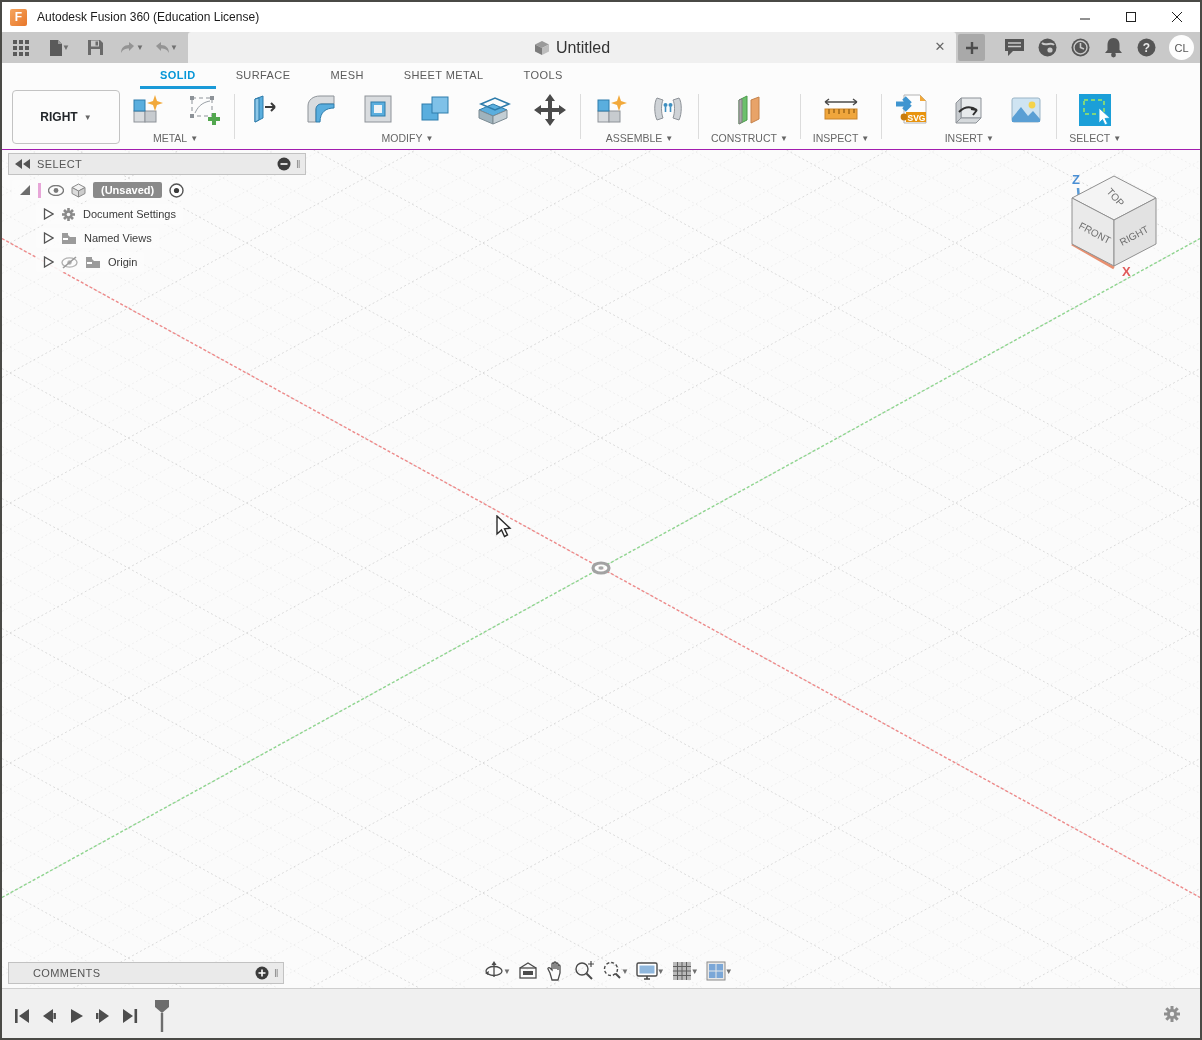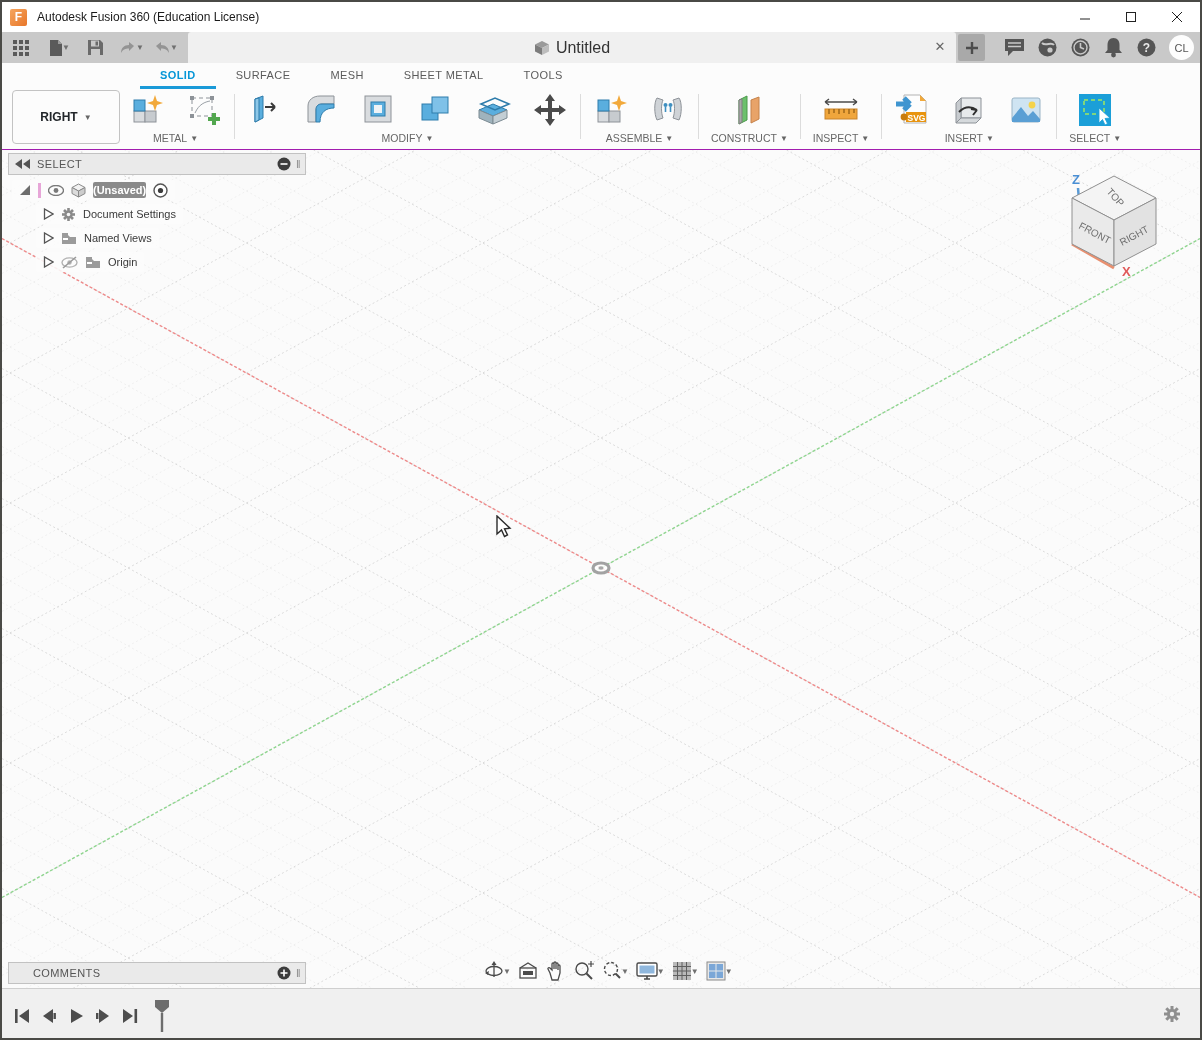--- a/index.html
+++ b/index.html
@@ -38,25 +38,25 @@
   .caret{font-size:8px;color:#666;}
   .tsep{width:1px;background:#dcdcdc;margin:5px 3px 8px 3px;}
   .ticon{display:block;}
   
   #canvas{position:absolute;top:148px;left:0;width:1198px;height:840px;background:#fbfbfb;overflow:hidden;}
   #grid-svg{position:absolute;top:0;left:0;}
   
   .panelbar{position:absolute;height:22px;background:#eaeaea;border:1px solid #c2c2c2;display:flex;align-items:center;
             font-size:11px;letter-spacing:.4px;color:#555;box-sizing:border-box;}
   #browser-bar{left:6px;top:3px;width:298px;}
-  #comments-bar{left:6px;top:812px;width:298px;}
+  #comments-bar{left:6px;top:812px;width:276px;}
   .panel-right{margin-left:auto;display:flex;align-items:center;gap:5px;margin-right:4px;}
   .grip{color:#888;font-size:11px;}
   .brow{position:absolute;display:flex;align-items:center;height:20px;background:rgba(252,252,252,.88);padding:0 7px;border-radius:2px;font-size:11px;color:#3a3a3a;gap:7px;}
-  .unsaved-tag{background:#8a8a8a;color:#fff;font-weight:bold;padding:2px 0;border-radius:2px;font-size:11px;}
+  .unsaved-tag{background:#8a8a8a;color:#fff;font-weight:bold;padding:2px 8px;border-radius:2px;font-size:11px;}
   .pinkbar{width:3px;height:15px;background:#e7a6d8;}
   
   #viewcube{position:absolute;right:8px;top:12px;}
   
   #navbar{position:absolute;left:481px;top:810px;display:flex;align-items:center;gap:6px;}
   .navitem{display:flex;align-items:center;}
   
   #cursor{position:absolute;left:492px;top:365px;}
   
   .timeline{position:absolute;left:0;right:0;bottom:0;height:50px;background:#f0f0f0;border-top:1px solid #cfcfcf;box-sizing:border-box;}

